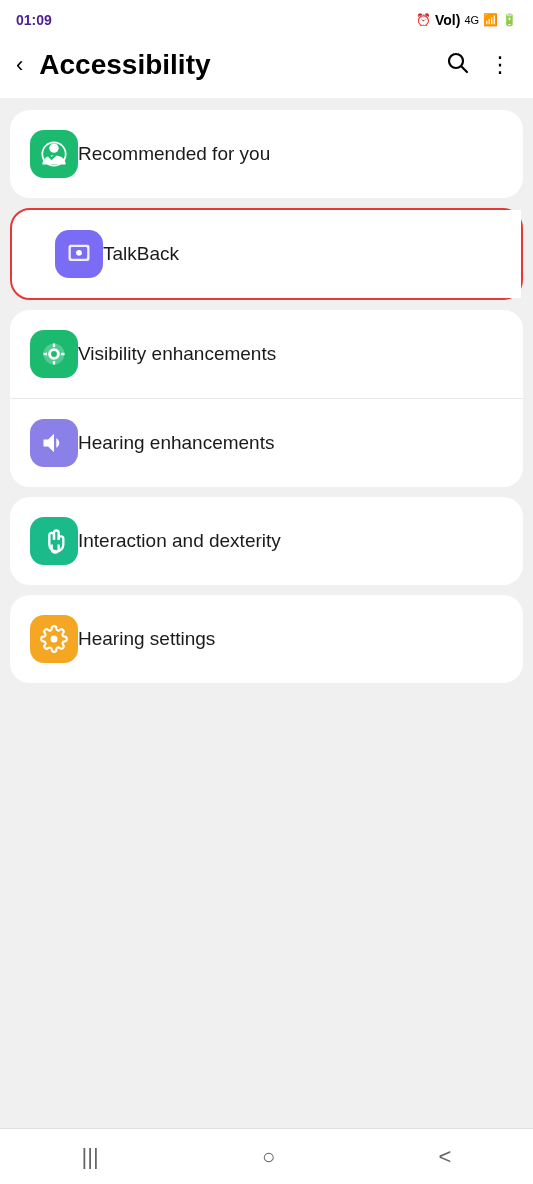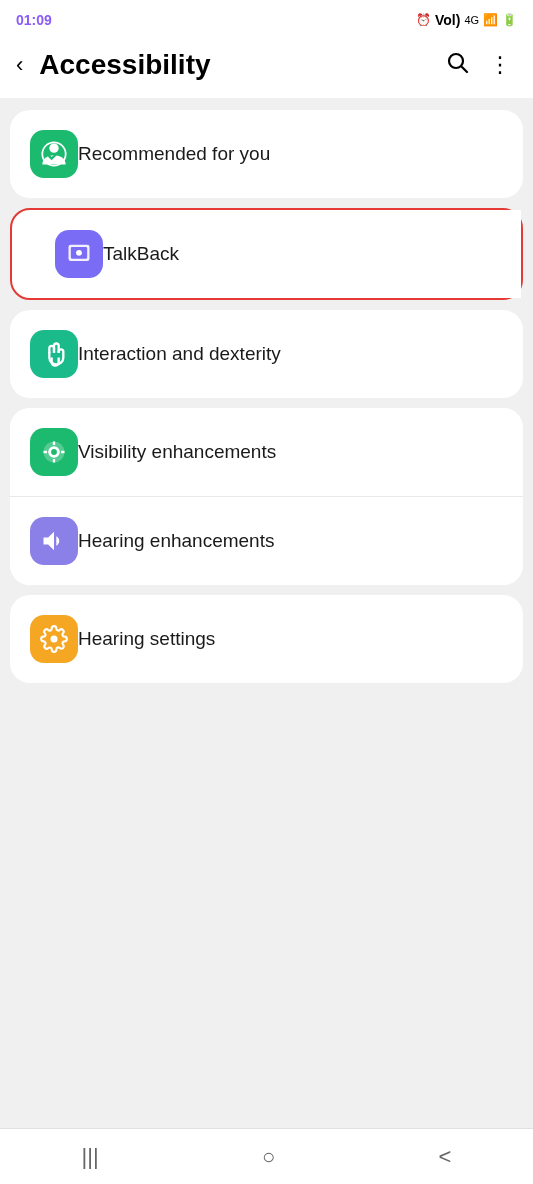--- a/index.html
+++ b/index.html
@@ -18,21 +18,21 @@
       background: #fff;
       display: flex;
       justify-content: space-between;
       align-items: center;
       padding: 8px 16px 4px 16px;
       height: 36px;
     }
     .status-time {
       font-size: 14px;
       font-weight: 600;
-      color: #8b5cf6;
+      color: #4c1d95;
     }
     .status-icons {
       display: flex;
       align-items: center;
       gap: 4px;
       font-size: 12px;
       color: #000;
     }
 
     
@@ -195,34 +195,20 @@
             <rect x="5" y="6" width="14" height="10" rx="1" fill="#7b6cf6"></rect>
             <circle cx="12" cy="11" r="2.5" fill="#fff"></circle>
           </svg>
       </div>
       <span class="menu-label">TalkBack</span>
     </div>
   </div>
 
   <div class="card">
     <div class="menu-item">
-      <div class="menu-icon icon-teal">
-        <svg viewBox="0 0 24 24">
-            <path d="M10 15v4a3 3 0 006 0v-4" fill="none" stroke="#fff" stroke-width="2"></path>
-            <path d="M8 11V7a2 2 0 014 0v4" fill="none" stroke="#fff" stroke-width="2"></path>
-            <path d="M12 11V5a2 2 0 014 0v6" fill="none" stroke="#fff" stroke-width="2"></path>
-            <path d="M16 11v-1a2 2 0 014 0v5a6 6 0 01-12 0v-5" fill="none" stroke="#fff" stroke-width="2"></path>
-          </svg>
-      </div>
-      <span class="menu-label">Interaction and dexterity</span>
-    </div>
-  </div>
-
-  <div class="card">
-    <div class="menu-item">
       <div class="menu-icon icon-green2">
         <svg viewBox="0 0 24 24">
             <circle cx="12" cy="12" r="9" fill="#fff" opacity="0.25"></circle>
             <circle cx="12" cy="12" r="5" fill="#fff"></circle>
             <circle cx="12" cy="12" r="2.5" fill="#1bba6e"></circle>
             <line x1="12" y1="3" x2="12" y2="6" stroke="#fff" stroke-width="2"></line>
             <line x1="12" y1="18" x2="12" y2="21" stroke="#fff" stroke-width="2"></line>
             <line x1="3" y1="12" x2="6" y2="12" stroke="#fff" stroke-width="2"></line>
             <line x1="18" y1="12" x2="21" y2="12" stroke="#fff" stroke-width="2"></line>
           </svg>
@@ -235,20 +221,34 @@
             <path d="M3 9v6h4l5 5V4L7 9H3z" fill="#fff"></path>
             <path d="M16.5 12c0-1.8-1-3.3-2.5-4.1v8.2c1.5-.8 2.5-2.3 2.5-4.1z" fill="#fff"></path>
           </svg>
       </div>
       <span class="menu-label">Hearing enhancements</span>
     </div>
   </div>
 
   <div class="card">
     <div class="menu-item">
+      <div class="menu-icon icon-teal">
+        <svg viewBox="0 0 24 24">
+            <path d="M10 15v4a3 3 0 006 0v-4" fill="none" stroke="#fff" stroke-width="2"></path>
+            <path d="M8 11V7a2 2 0 014 0v4" fill="none" stroke="#fff" stroke-width="2"></path>
+            <path d="M12 11V5a2 2 0 014 0v6" fill="none" stroke="#fff" stroke-width="2"></path>
+            <path d="M16 11v-1a2 2 0 014 0v5a6 6 0 01-12 0v-5" fill="none" stroke="#fff" stroke-width="2"></path>
+          </svg>
+      </div>
+      <span class="menu-label">Interaction and dexterity</span>
+    </div>
+  </div>
+
+  <div class="card">
+    <div class="menu-item">
       <div class="menu-icon icon-orange">
         <svg viewBox="0 0 24 24">
             <path d="M12 15a3 3 0 100-6 3 3 0 000 6z" fill="#fff"></path>
             <path d="M19.4 15a1.65 1.65 0 00.33 1.82l.06.06a2 2 0 010 2.83 2 2 0 01-2.83 0l-.06-.06a1.65 1.65 0 00-1.82-.33 1.65 1.65 0 00-1 1.51V21a2 2 0 01-4 0v-.09A1.65 1.65 0 009 19.4a1.65 1.65 0 00-1.82.33l-.06.06a2 2 0 01-2.83-2.83l.06-.06A1.65 1.65 0 004.68 15a1.65 1.65 0 00-1.51-1H3a2 2 0 010-4h.09A1.65 1.65 0 004.6 9a1.65 1.65 0 00-.33-1.82l-.06-.06a2 2 0 012.83-2.83l.06.06A1.65 1.65 0 009 4.68a1.65 1.65 0 001-1.51V3a2 2 0 014 0v.09a1.65 1.65 0 001 1.51 1.65 1.65 0 001.82-.33l.06-.06a2 2 0 012.83 2.83l-.06.06A1.65 1.65 0 0019.4 9a1.65 1.65 0 001.51 1H21a2 2 0 010 4h-.09a1.65 1.65 0 00-1.51 1z" fill="none" stroke="#fff" stroke-width="1.8"></path>
           </svg>
       </div>
       <span class="menu-label">Hearing settings</span>
     </div>
   </div>
 

